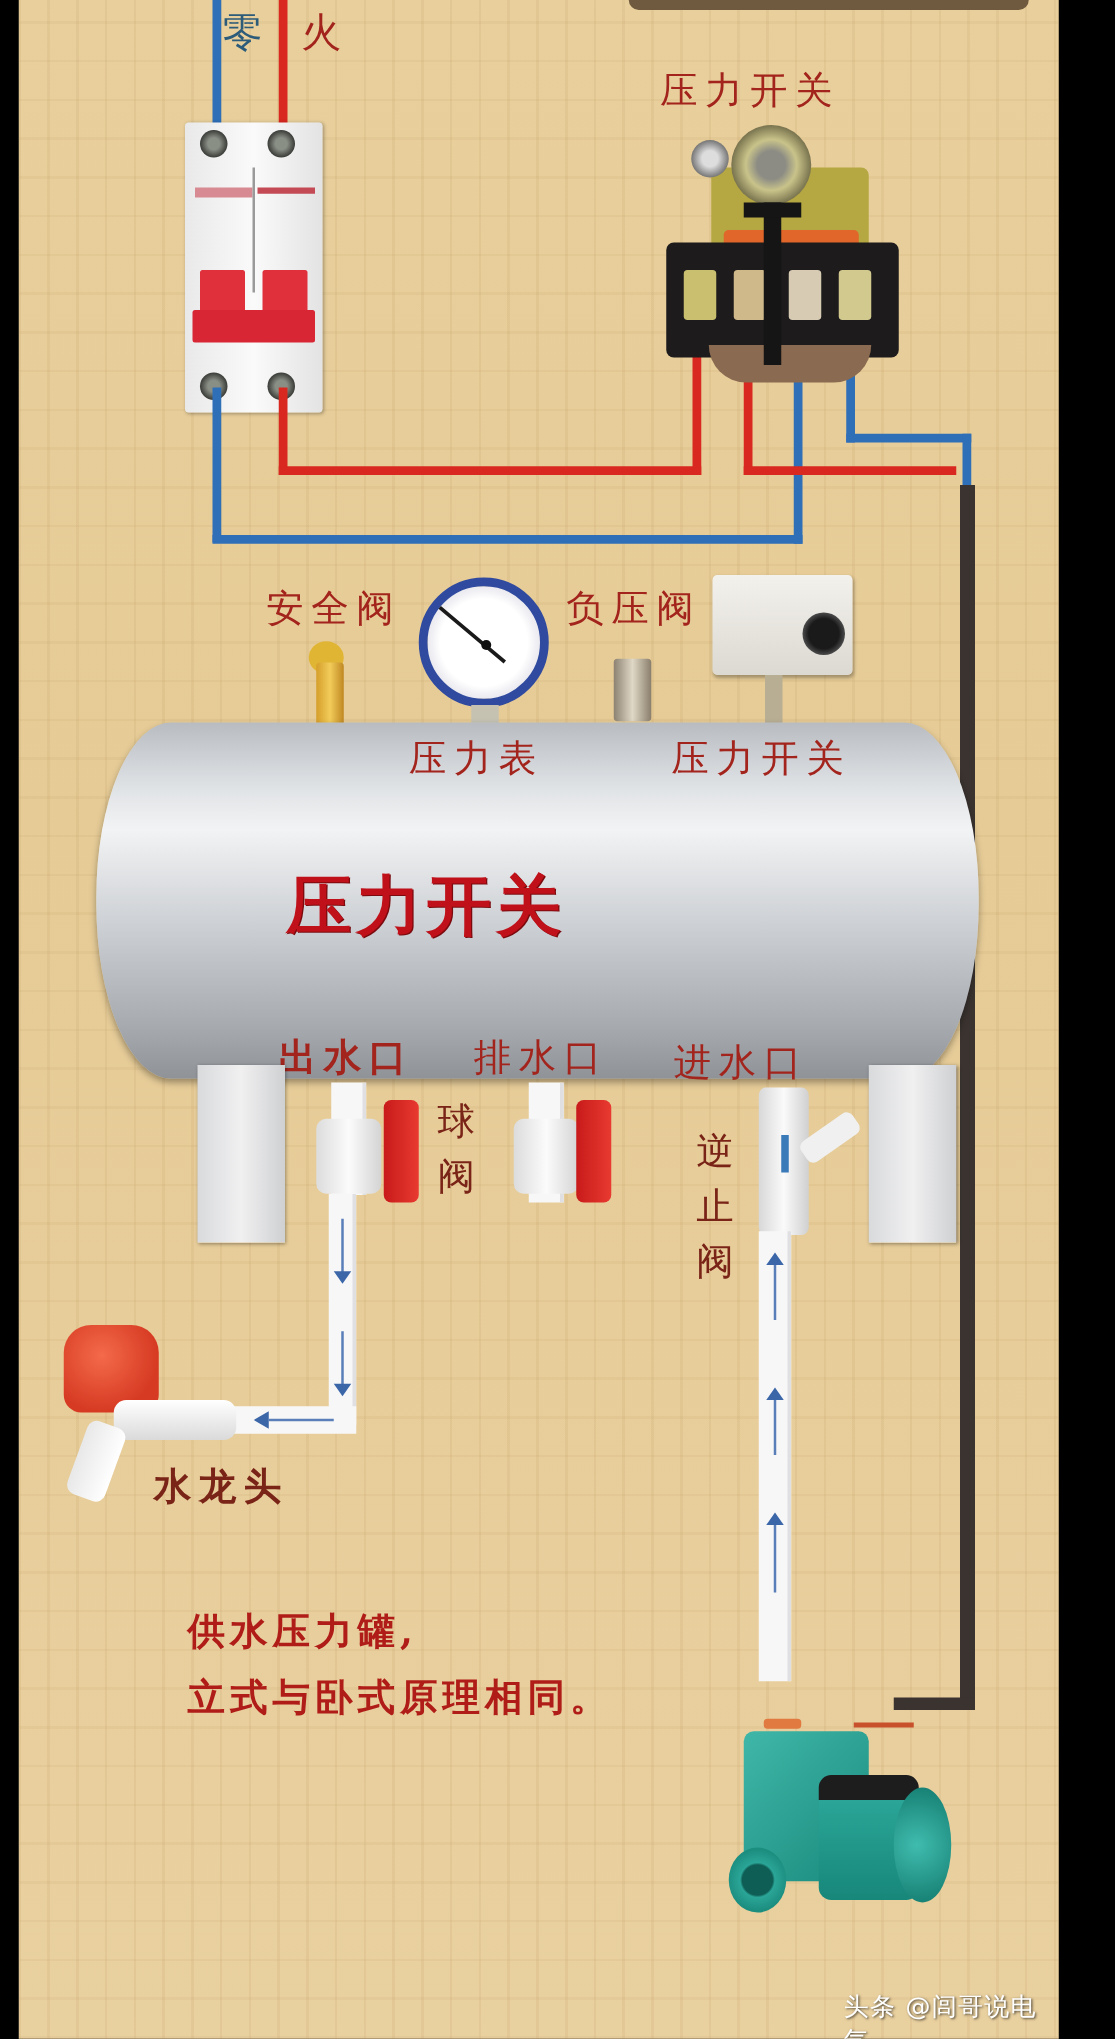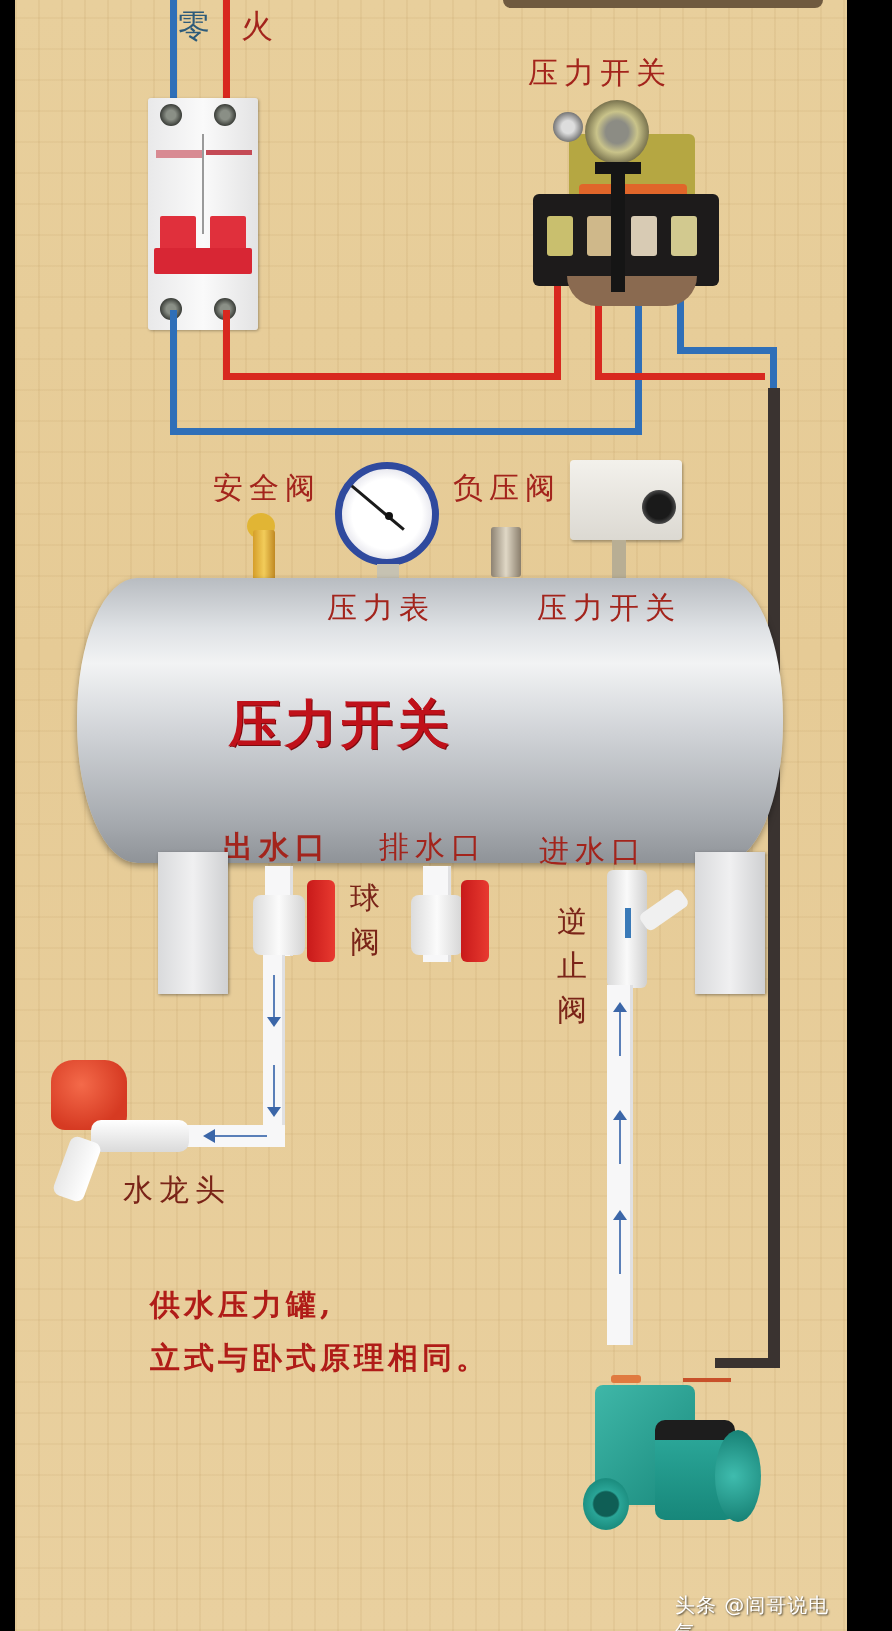--- a/index.html
+++ b/index.html
@@ -153,21 +153,21 @@
   <div class="arrow-line" style="left:258px;top:975px;width:2px;height:44px;"></div>
   <div class="arrow-tri" style="left:252px;top:1017px;border-left:7px solid transparent;border-right:7px solid transparent;border-top:10px solid #3b66a8;"></div>
   <div class="arrow-line" style="left:258px;top:1065px;width:2px;height:44px;"></div>
   <div class="arrow-tri" style="left:252px;top:1107px;border-left:7px solid transparent;border-right:7px solid transparent;border-top:10px solid #3b66a8;"></div>
   <div class="arrow-line" style="left:200px;top:1135px;width:52px;height:2px;"></div>
   <div class="arrow-tri" style="left:188px;top:1129px;border-top:7px solid transparent;border-bottom:7px solid transparent;border-right:12px solid #3b66a8;"></div>
 
   <div class="abs" style="left:36px;top:1060px;width:76px;height:70px;background:radial-gradient(circle at 40% 35%,#f46a4a,#d63a22 70%);border-radius:22px 22px 14px 14px;"></div>
   <div class="abs" style="left:76px;top:1120px;width:98px;height:32px;background:linear-gradient(180deg,#fff,#dadada);border-radius:10px;"></div>
   <div class="abs" style="left:46px;top:1138px;width:32px;height:62px;background:linear-gradient(90deg,#e8e8e8,#fff);border-radius:8px;transform:rotate(20deg);"></div>
-  <div class="lbl dark" style="left:108px;top:1175px;">水龙头</div>
+  <div class="lbl dark" style="left:108px;top:1175px;font-weight:bold;">水龙头</div>
 
   <div class="pipe-v" style="left:592px;top:985px;height:360px;width:26px;"></div>
   <div class="arrow-tri" style="left:598px;top:1002px;border-left:7px solid transparent;border-right:7px solid transparent;border-bottom:10px solid #3b66a8;"></div>
   <div class="arrow-line" style="left:604px;top:1012px;width:2px;height:44px;"></div>
   <div class="arrow-tri" style="left:598px;top:1110px;border-left:7px solid transparent;border-right:7px solid transparent;border-bottom:10px solid #3b66a8;"></div>
   <div class="arrow-line" style="left:604px;top:1120px;width:2px;height:44px;"></div>
   <div class="arrow-tri" style="left:598px;top:1210px;border-left:7px solid transparent;border-right:7px solid transparent;border-bottom:10px solid #3b66a8;"></div>
   <div class="arrow-line" style="left:604px;top:1220px;width:2px;height:54px;"></div>
 
   <div class="caption" style="top:1285px;">供水压力罐,</div>

